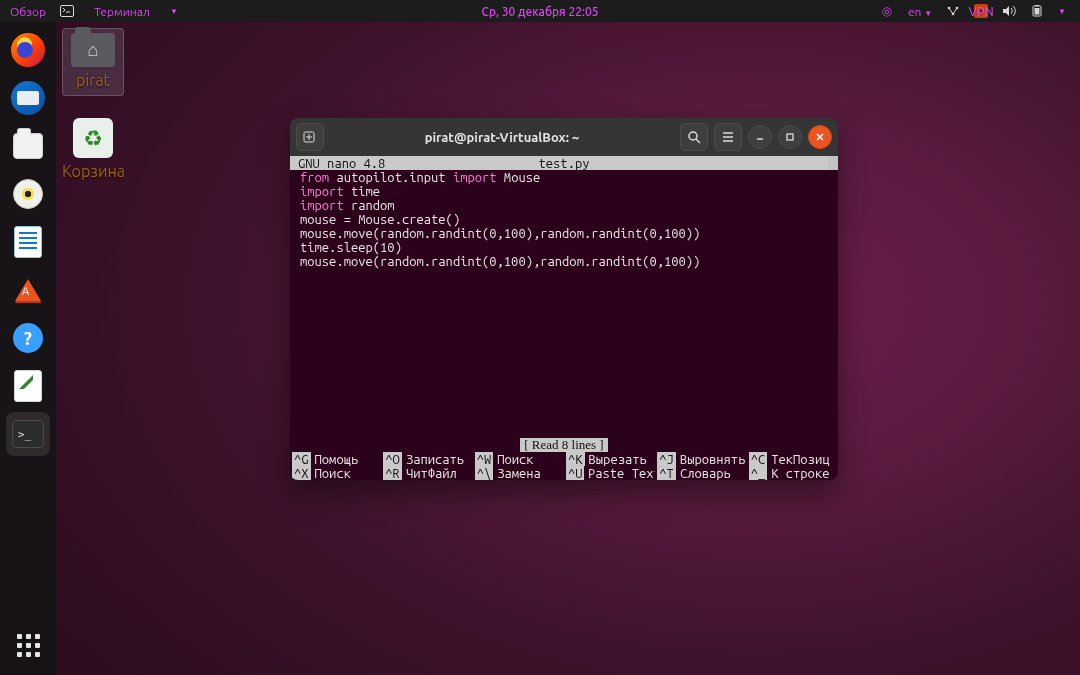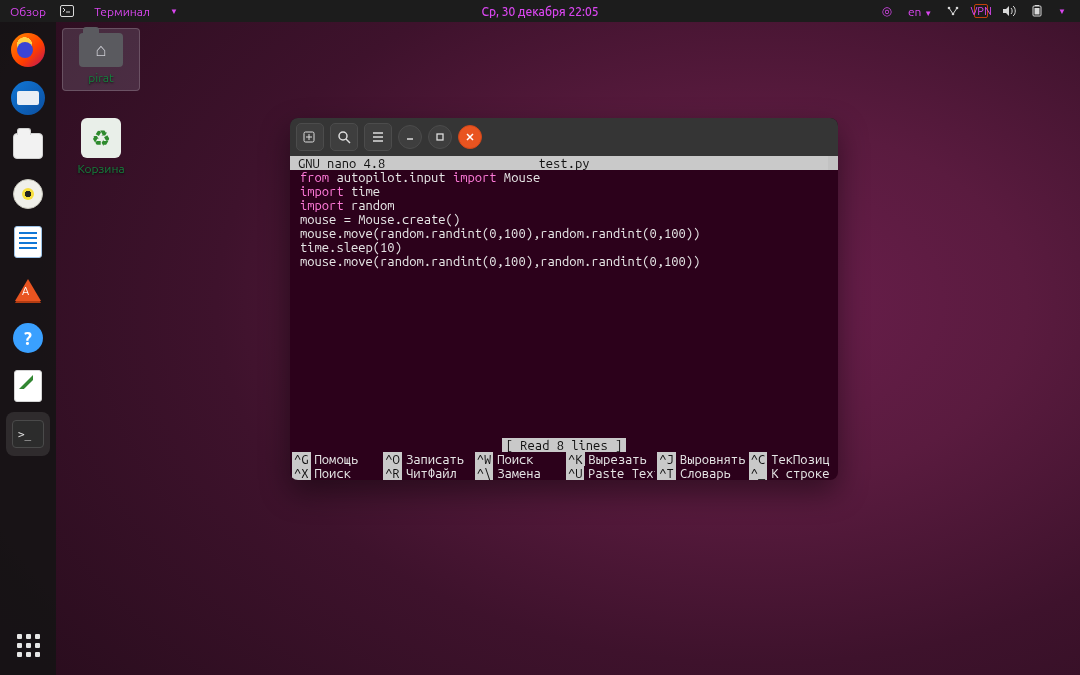--- a/index.html
+++ b/index.html
@@ -56,22 +56,22 @@
   .ic-writer span{height:2px;background:#1177d6;}
   .ic-software{width:0;height:0;border-left:13px solid transparent;border-right:13px solid transparent;border-bottom:22px solid #e95420;filter:drop-shadow(0 2px 0 #b33c12);position:relative;}
   .ic-software::after{content:"A";position:absolute;left:-6px;top:6px;color:#fff;font-size:11px;}
   .ic-help{width:30px;height:30px;border-radius:50%;background:#3aa0ff;color:#fff;display:flex;align-items:center;justify-content:center;font-weight:700;font-size:18px;}
   .ic-text{width:28px;height:32px;background:#fff;border:1px solid #d4d4d4;border-radius:3px;position:relative;}
   .ic-text::after{content:"";position:absolute;left:4px;top:4px;width:14px;height:14px;background:linear-gradient(135deg,#3a9a3a,#2d7a2d);clip-path:polygon(0 100%,100% 0,100% 35%,35% 100%);}
   .ic-term{width:32px;height:28px;background:#2c2c2c;border:1px solid #4a4a4a;border-radius:4px;color:#e6e6e6;display:flex;align-items:center;padding-left:5px;font-family:monospace;font-size:11px;}
 
   
   .desktop-icon {
-    position: absolute; width: 78px; text-align: center;
-    color: #15803d; font-size: 12px; cursor: pointer;
+    position: absolute; width: 62px; text-align: center;
+    color: #a16207; font-size: 16px; cursor: pointer;
   }
   .desktop-icon .label { margin-top: 4px; text-shadow: 0 1px 2px rgba(0,0,0,0.8); }
   .di-home { top: 28px; left: 62px; background: rgba(180,180,200,0.18); border:1px solid rgba(255,255,255,0.18); border-radius:4px; padding:4px 0 6px; }
   .di-trash { top: 118px; left: 62px; }
   .folder-home{width:44px;height:34px;margin:0 auto;background:#5a5a5f;border-radius:4px;position:relative;}
   .folder-home::before{content:"";position:absolute;top:-6px;left:4px;width:16px;height:6px;background:#5a5a5f;border-radius:3px 3px 0 0;}
   .folder-home::after{content:"⌂";position:absolute;left:0;right:0;top:6px;color:#cfcfd6;font-size:18px;}
   .trash-icon{width:40px;height:40px;margin:0 auto;background:#e9efe9;border-radius:6px;display:flex;align-items:center;justify-content:center;}
   .trash-icon::after{content:"♻";color:#2d8a2d;font-size:22px;}
 
@@ -105,21 +105,21 @@
   .nano-header {
     background:#c9c9c9;color:#111;display:flex;padding:0 8px;height:14px;align-items:center;
   }
   .nano-header .file { position:absolute; left:50%; transform:translateX(-50%); }
   .code-area { padding: 0 10px; color:#e6e6e6; white-space: pre; }
   .kw-from,.kw-import{color:#ff7ad9;}
   .statusbar{
     position:absolute;left:0;right:0;bottom:28px;height:14px;
     display:flex;justify-content:center;
   }
-  .statusbar span{background:#c9c9c9;color:#111;padding:0 4px;}
+  .statusbar span{background:#c9c9c9;color:#111;padding:0 4px;font-family:Liberation Serif, serif;}
   .shortcut-rows{
     position:absolute;left:0;right:0;bottom:0;height:28px;
     display:grid;grid-template-columns:repeat(6,1fr);
     font-size:13px;color:#e6e6e6;
   }
   .sc{display:flex;align-items:center;gap:4px;padding-left:2px;white-space:nowrap;overflow:hidden;}
   .sc .k{background:#c9c9c9;color:#111;padding:0 2px;min-width:18px;text-align:center;}
   .term-scrollbar{position:absolute;top:0;right:0;width:10px;height:14px;background:#c2c2c2;}
 </style>
 </head>
@@ -144,21 +144,21 @@
     <span class="panel-icon">◎</span>
     <span><span>en</span> <span class="tri">▼</span></span>
     <span class="panel-icon">
       <svg width="14" height="12" viewBox="0 0 14 12">
           <circle cx="3" cy="3" r="1.3" fill="#d8d8d8"></circle>
           <circle cx="11" cy="3" r="1.3" fill="#d8d8d8"></circle>
           <circle cx="7" cy="9" r="1.3" fill="#d8d8d8"></circle>
           <path d="M3 3L7 9L11 3" stroke="#d8d8d8" fill="none"></path>
         </svg>
     </span>
-    <span class="panel-icon" style="font-size:11px;border:1px solid #c2410c;border-radius:2px;padding:0 1px;">VPN</span>
+    <span class="panel-icon" style="font-size:13px;border:6px solid #c2410c;border-radius:2px;padding:0 1px;">VPN</span>
     <span class="panel-icon">
       <svg width="14" height="12" viewBox="0 0 14 12">
           <path d="M1 4h3l3-3v10l-3-3H1z" fill="#d8d8d8"></path>
           <path d="M9 3c1.5 1 1.5 5 0 6M11 1c3 2 3 8 0 10" stroke="#d8d8d8" fill="none"></path>
         </svg>
     </span>
     <span class="panel-icon">
       <svg width="14" height="12" viewBox="0 0 14 12">
           <rect x="3" y="1" width="8" height="10" rx="1" fill="none" stroke="#d8d8d8"></rect>
           <rect x="5" y="-1" width="4" height="2" fill="#d8d8d8"></rect>
@@ -230,20 +230,21 @@
 <div class="termwin">
   <div class="titlebar">
     <div class="tb-left">
       <div class="hb-btn">
         <svg width="14" height="14" viewBox="0 0 14 14">
             <rect x="1" y="2" width="10" height="10" rx="1.5" fill="none" stroke="#ddd"></rect>
             <path d="M6 4v6M3 7h6" stroke="#ddd"></path>
           </svg>
       </div>
     </div>
+    <div class="tb-title">pirat@pirat-VirtualBox: ~</div>
     <div class="tb-right">
       <div class="hb-btn">
         <svg width="14" height="14" viewBox="0 0 14 14">
             <circle cx="6" cy="6" r="4" fill="none" stroke="#ddd" stroke-width="1.5"></circle>
             <path d="M9 9l4 4" stroke="#ddd" stroke-width="1.5"></path>
           </svg>
       </div>
       <div class="hb-btn">
         <svg width="14" height="14" viewBox="0 0 14 14">
             <path d="M2 3h10M2 7h10M2 11h10" stroke="#ddd" stroke-width="1.5"></path>

